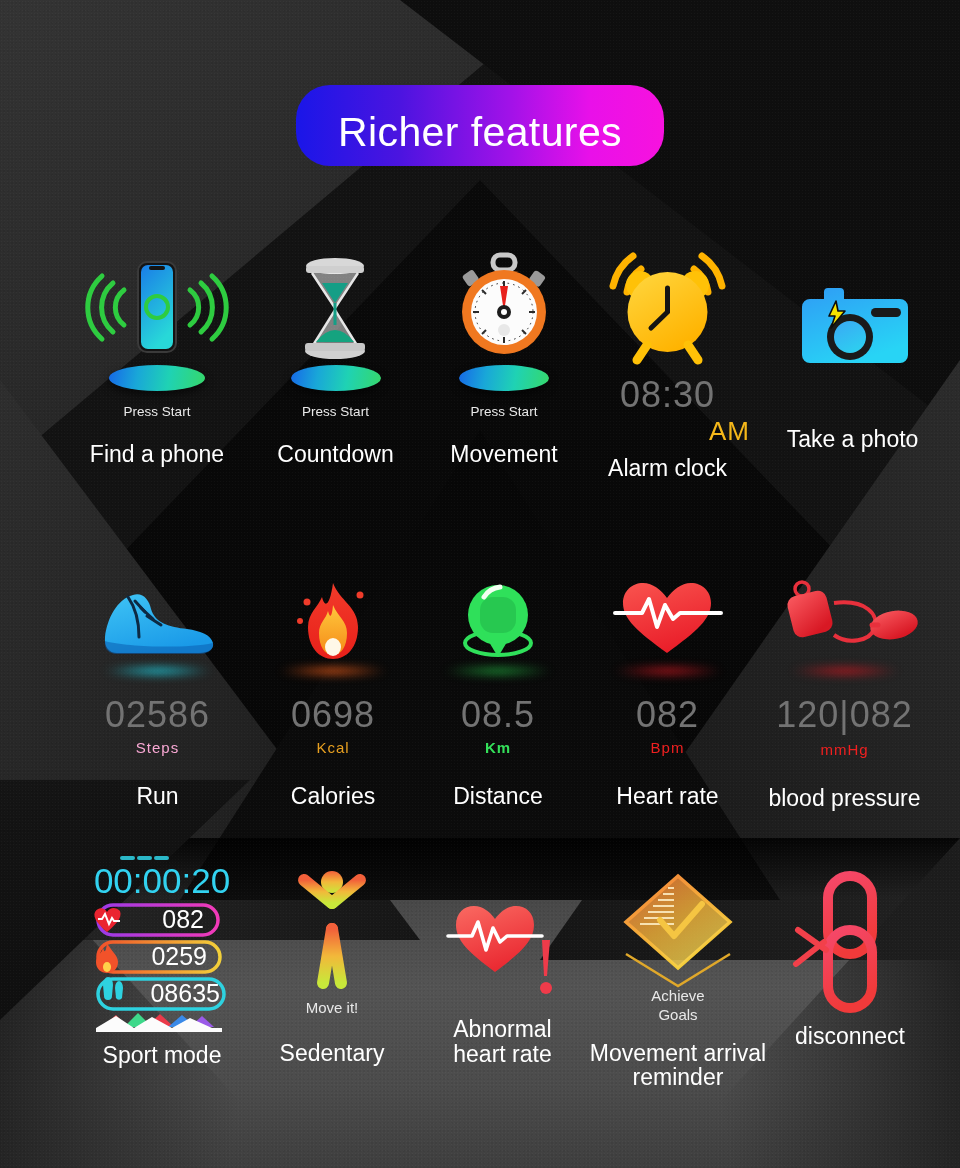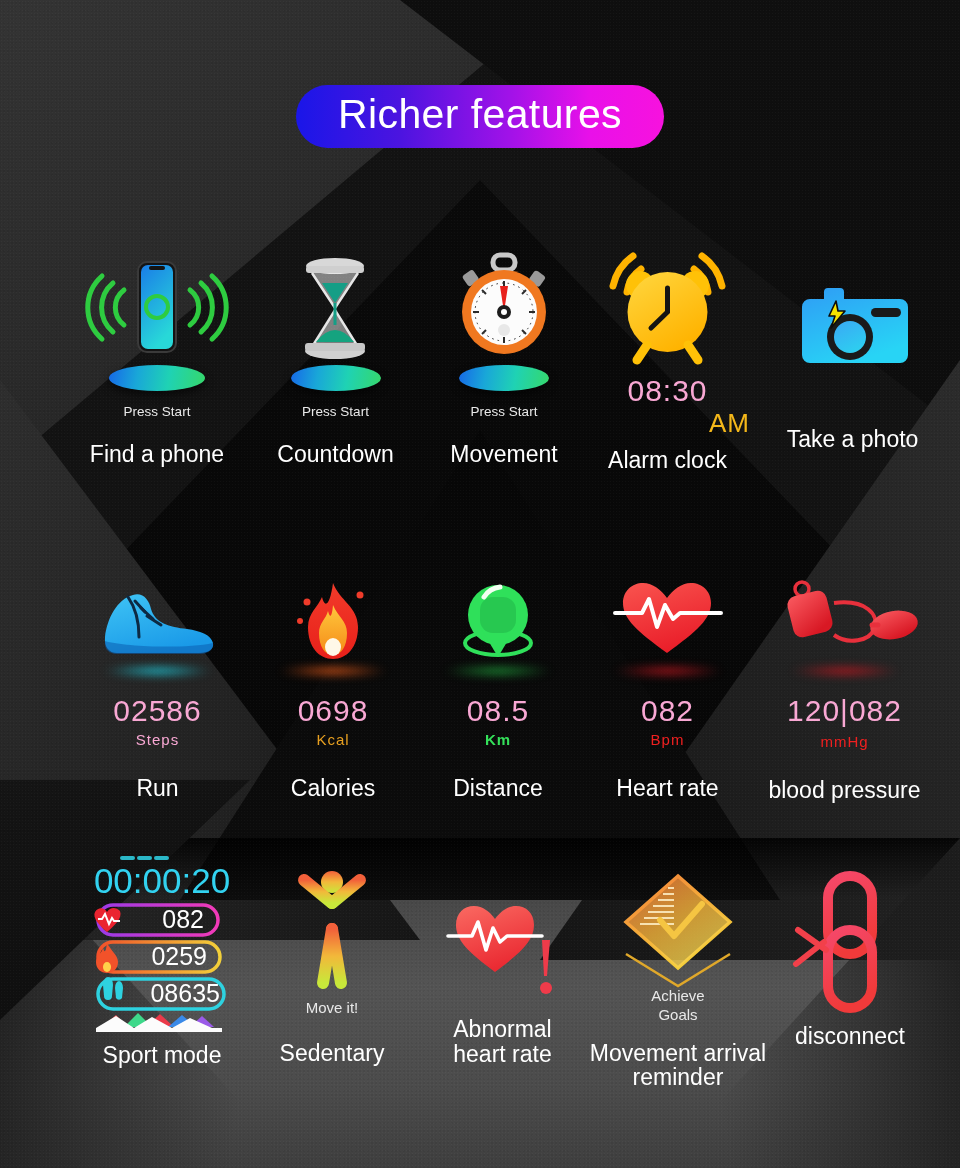--- a/index.html
+++ b/index.html
@@ -75,32 +75,32 @@
       radial-gradient(rgba(0,0,0,.18) 1px, transparent 1px);
     background-size:3px 3px, 4px 4px;
     background-position:0 0, 2px 1px;
   }
 
   #content{ position:absolute; inset:0; z-index:2; }
 
   
   #title-wrap{ position:absolute; top:85px; left:0; width:960px; text-align:center; }
   #title-pill{
-    display:inline-block; padding:9px 42px 13px; border-radius:34px;
+    display:inline-block; padding:27px 42px 13px; border-radius:34px;
     background:linear-gradient(90deg,#1a16e8 0%,#4b14e0 28%,#a112e8 58%,#e910e9 80%,#f712de 100%);
     font-size:41px; letter-spacing:.4px; color:#fff; line-height:1.0;
   }
 
   
   .row{ position:absolute; left:0; width:960px; }
   .cell{ position:absolute; text-align:center; }
   .icon-box{ position:relative; margin:0 auto; }
   .sub{ font-size:13.5px; color:#e9e9e9; }
   .caption{ font-size:23px; color:#fff; line-height:1.08; white-space:pre-line; }
-  .big{ font-size:30px; color:#f9a8d4; letter-spacing:1px; }
+  .big{ font-size:36px; color:#737373; letter-spacing:1px; }
   .unit{ font-size:15px; letter-spacing:1px; }
 
   
   .disc{
     width:96px; height:26px; border-radius:50%;
     background:linear-gradient(100deg,#1668e8 0%,#19a7d8 30%,#1fd2b4 62%,#36d86a 100%);
     box-shadow:0 4px 9px rgba(0,0,0,.6);
     margin:0 auto;
   }
   .disc.small{ width:90px; }

